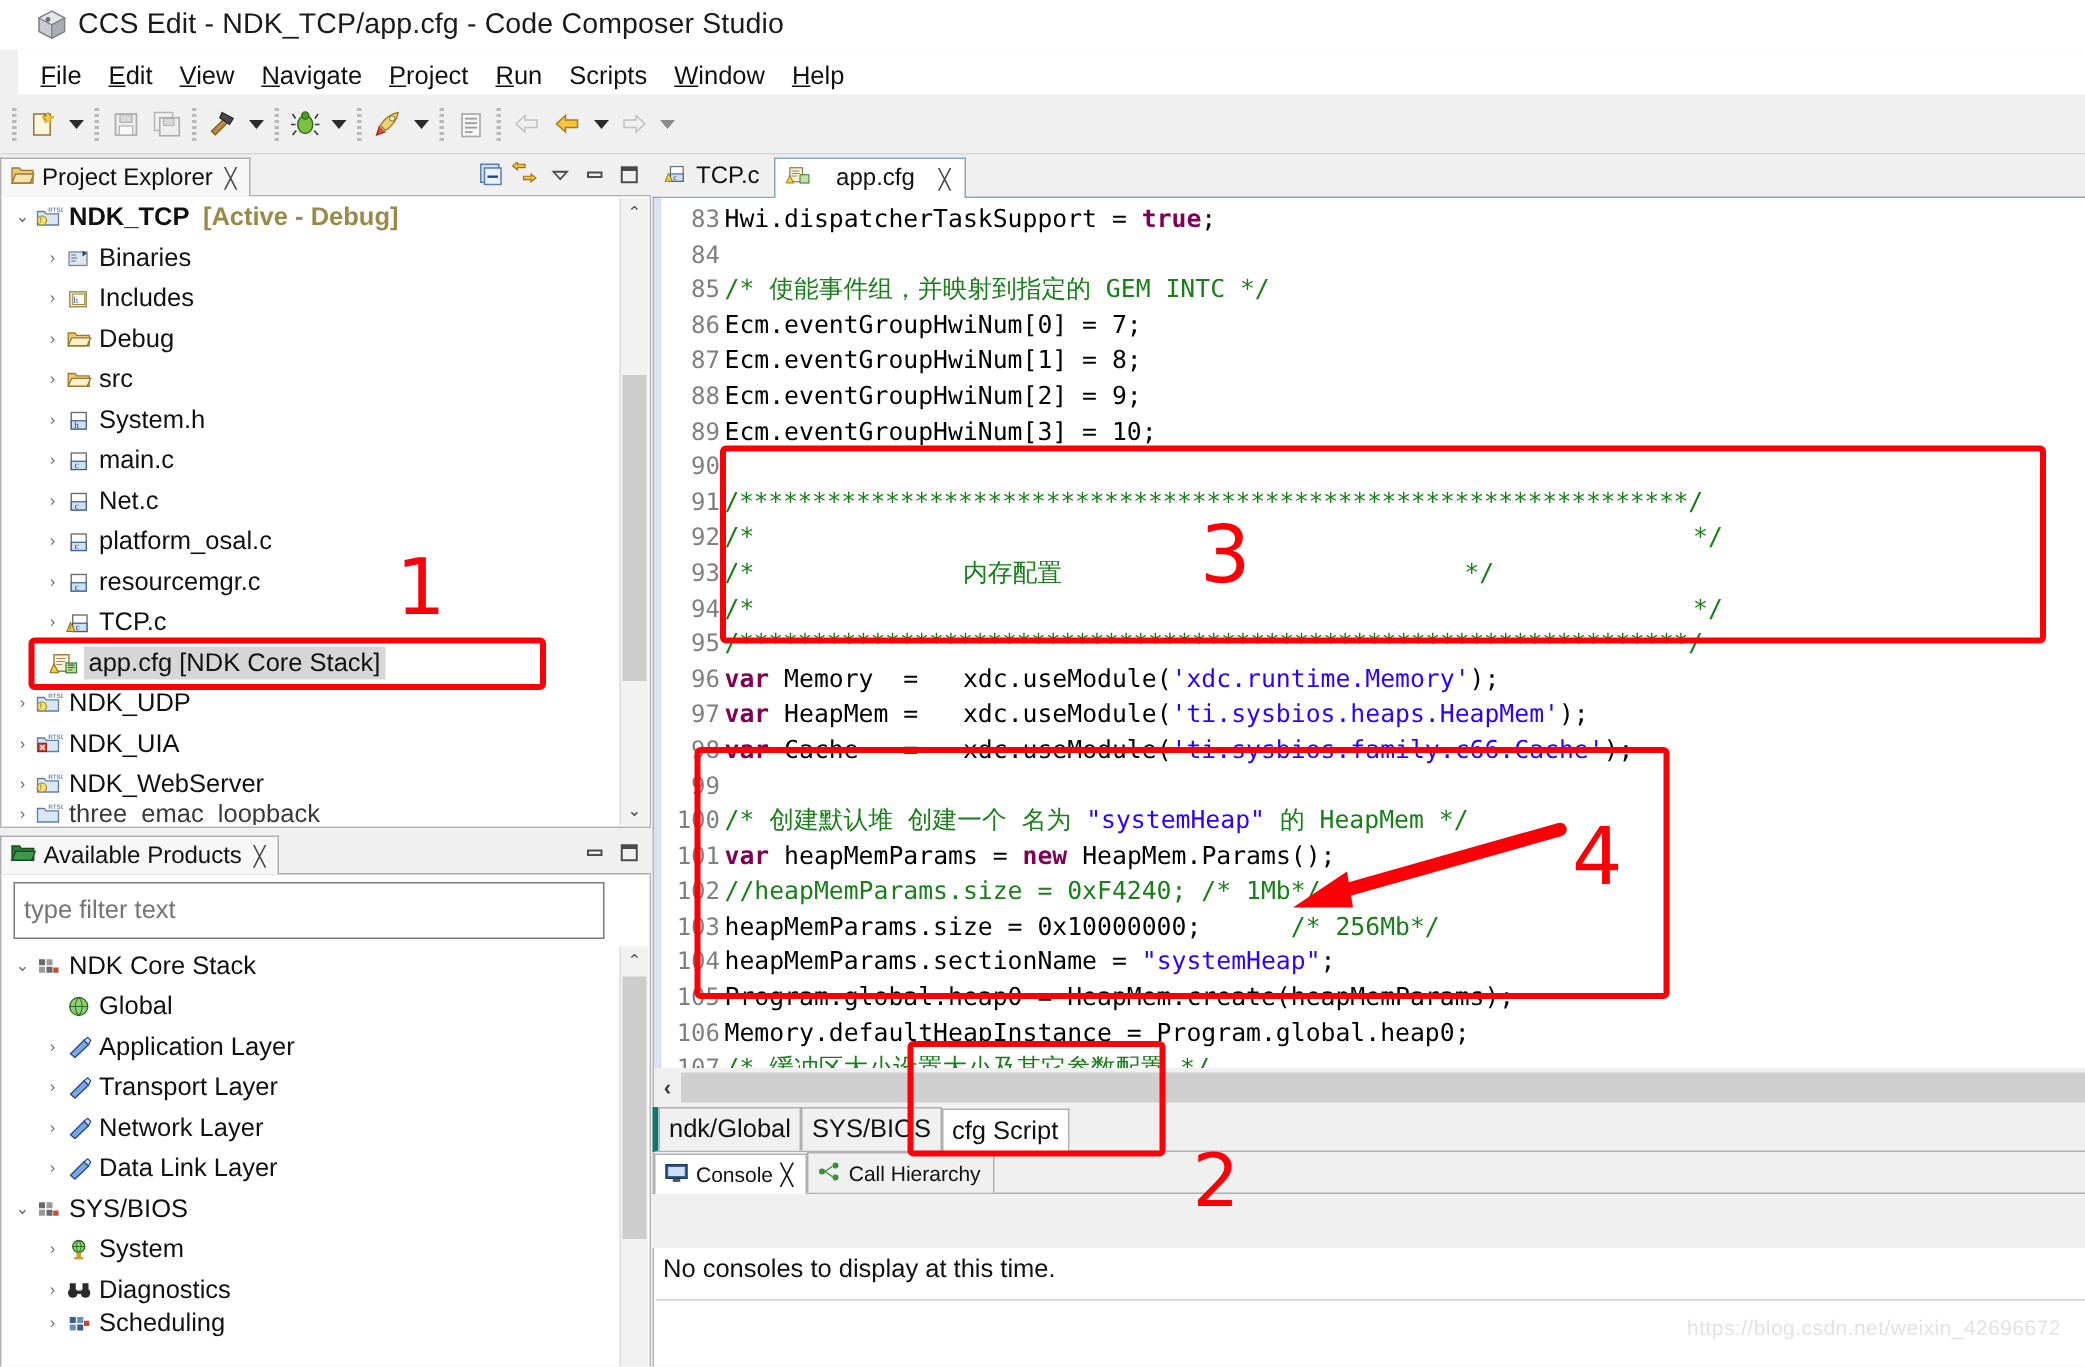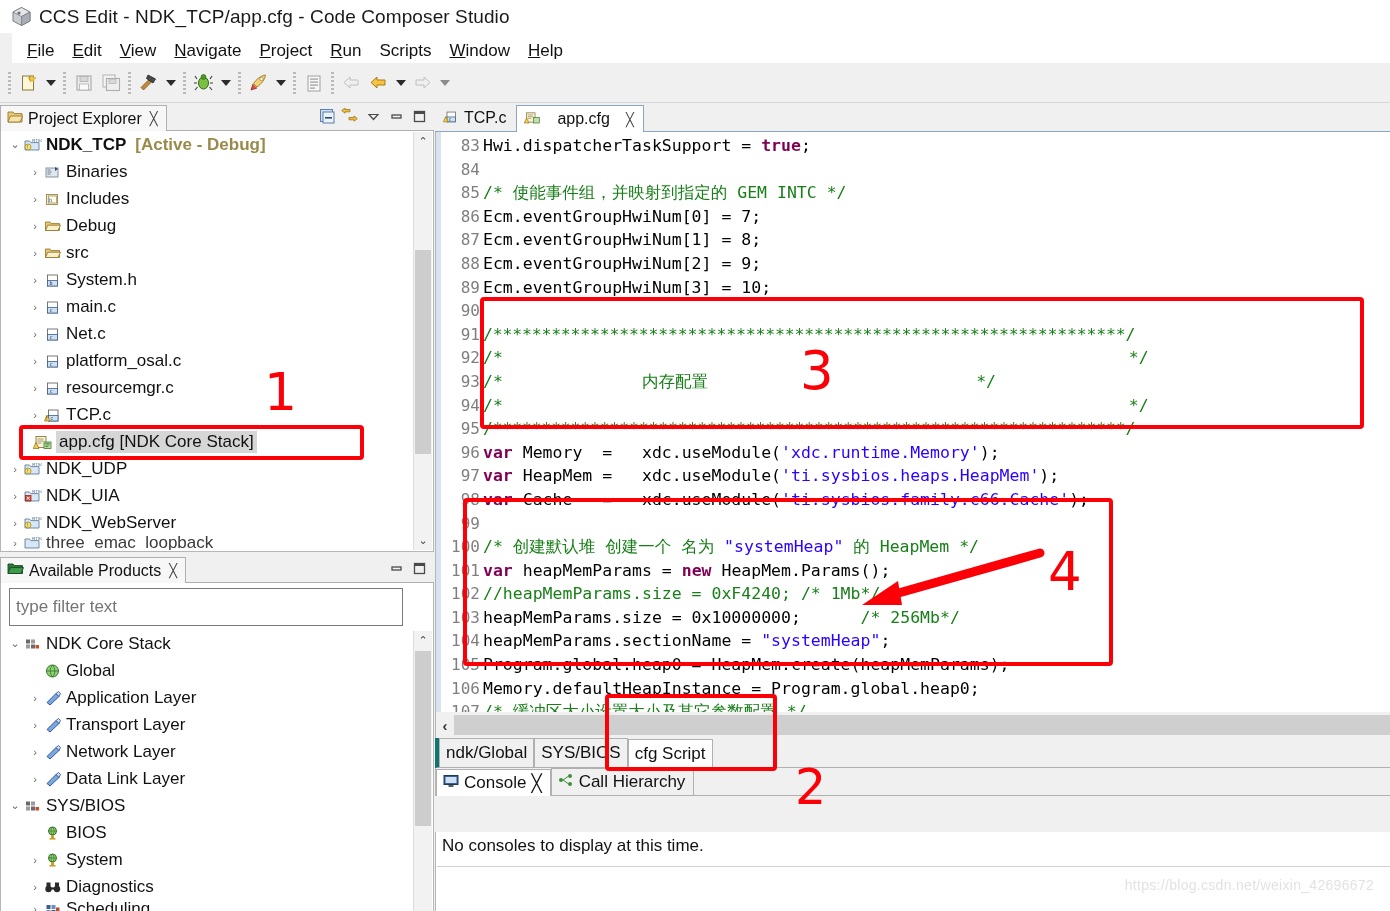--- a/index.html
+++ b/index.html
@@ -10,21 +10,21 @@
     background: #ffffff;
     font-family: "Liberation Sans", sans-serif;
     -webkit-font-smoothing: antialiased;
   }
   #app { position: relative; width: 1390px; height: 911px; background: #f0f0f0; }
 
   
   .titlebar {
     position: absolute; left: 0; top: 0; width: 1390px; height: 33px;
     background: #ffffff;
-    display: flex; align-items: center; padding-left: 10px;
+    display: flex; align-items: center; padding-left: 23px;
   }
   .title-icon {
     width: 22px; height: 22px; margin-right: 7px;
     display: flex; align-items: center; justify-content: center;
   }
   .title-text { font-size: 19px; color: #1a1a1a; letter-spacing: .1px; }
 
   
   .menubar {
     position: absolute; left: 12px; top: 33px; width: 1390px; height: 30px;
@@ -164,21 +164,21 @@
   }
   .cfg-tab.active { background: #ffffff; position: relative; top: 1px; }
 
   .console-tabrow {
     position: absolute; left: 0; top: 664px; width: 955px; height: 28px;
     background: #f0f0f0; display: flex; align-items: flex-end;
     border-left: 1px solid #b6b6b6; border-bottom: 1px solid #b0b0b0;
   }
   .con-tab {
     display: flex; align-items: center; gap: 5px; height: 27px; padding: 0 8px 0 6px;
-    font-size: 17px; color: #111; border: 1px solid #b0b0b0; border-bottom: none; background: #f0f0f0;
+    font-size: 14px; color: #111; border: 1px solid #b0b0b0; border-bottom: none; background: #f0f0f0;
   }
   .con-tab.active { background: #ffffff; position: relative; top: 1px; }
   .console-body {
     position: absolute; left: 0; top: 728px; width: 955px; height: 115px;
     background: #ffffff; border-left: 1px solid #b6b6b6;
   }
   .console-msg { font-size: 17px; color: #111; padding: 4px 0 0 6px; }
   .console-sep { position: absolute; left: 1px; right: 0; top: 34px; height: 1px; background: #d2d2d2; }
 
   
@@ -670,31 +670,20 @@
             <svg width="18" height="16" viewBox="0 0 18 16">
               <rect x="2" y="3.5" width="4" height="4" fill="#6a6a6a"></rect>
                 <rect x="7" y="3.5" width="4" height="4" fill="#9a9a9a"></rect>
               <rect x="2" y="8.5" width="4" height="4" fill="#9a9a9a"></rect>
                 <rect x="7" y="8.5" width="4" height="4" fill="#6a6a6a"></rect>
               <rect x="11.5" y="9" width="3.5" height="3.5" fill="#d04a2a"></rect>
             </svg>
           </span>
           <span class="tlabel">SYS/BIOS</span>
         </div>
-        <div class="trow" style="padding-left:42px;">
-          <span class="ticon">
-            <svg width="18" height="16" viewBox="0 0 18 16">
-              <circle cx="8.5" cy="6" r="4" fill="#8fd07a" stroke="#2a6a1a" stroke-width="0.9"></circle>
-              <path d="M4.5 6 h8 M8.5 2 c2 2 2 6 0 8 M8.5 2 c-2 2 -2 6 0 8" stroke="#2a6a1a" stroke-width="0.6" fill="none"></path>
-              <rect x="7" y="10" width="3" height="3" fill="#c8a030"></rect>
-              <rect x="5.5" y="13" width="6" height="1.6" fill="#c8a030"></rect>
-            </svg>
-          </span>
-          <span class="tlabel">BIOS</span>
-        </div>
         <div class="trow indent-2">
           <span class="twist">›</span>
           <span class="ticon">
             <svg width="18" height="16" viewBox="0 0 18 16">
               <circle cx="8.5" cy="6" r="4" fill="#8fd07a" stroke="#2a6a1a" stroke-width="0.9"></circle>
               <path d="M4.5 6 h8 M8.5 2 c2 2 2 6 0 8 M8.5 2 c-2 2 -2 6 0 8" stroke="#2a6a1a" stroke-width="0.6" fill="none"></path>
               <rect x="7" y="10" width="3" height="3" fill="#c8a030"></rect>
               <rect x="5.5" y="13" width="6" height="1.6" fill="#c8a030"></rect>
             </svg>
           </span>

